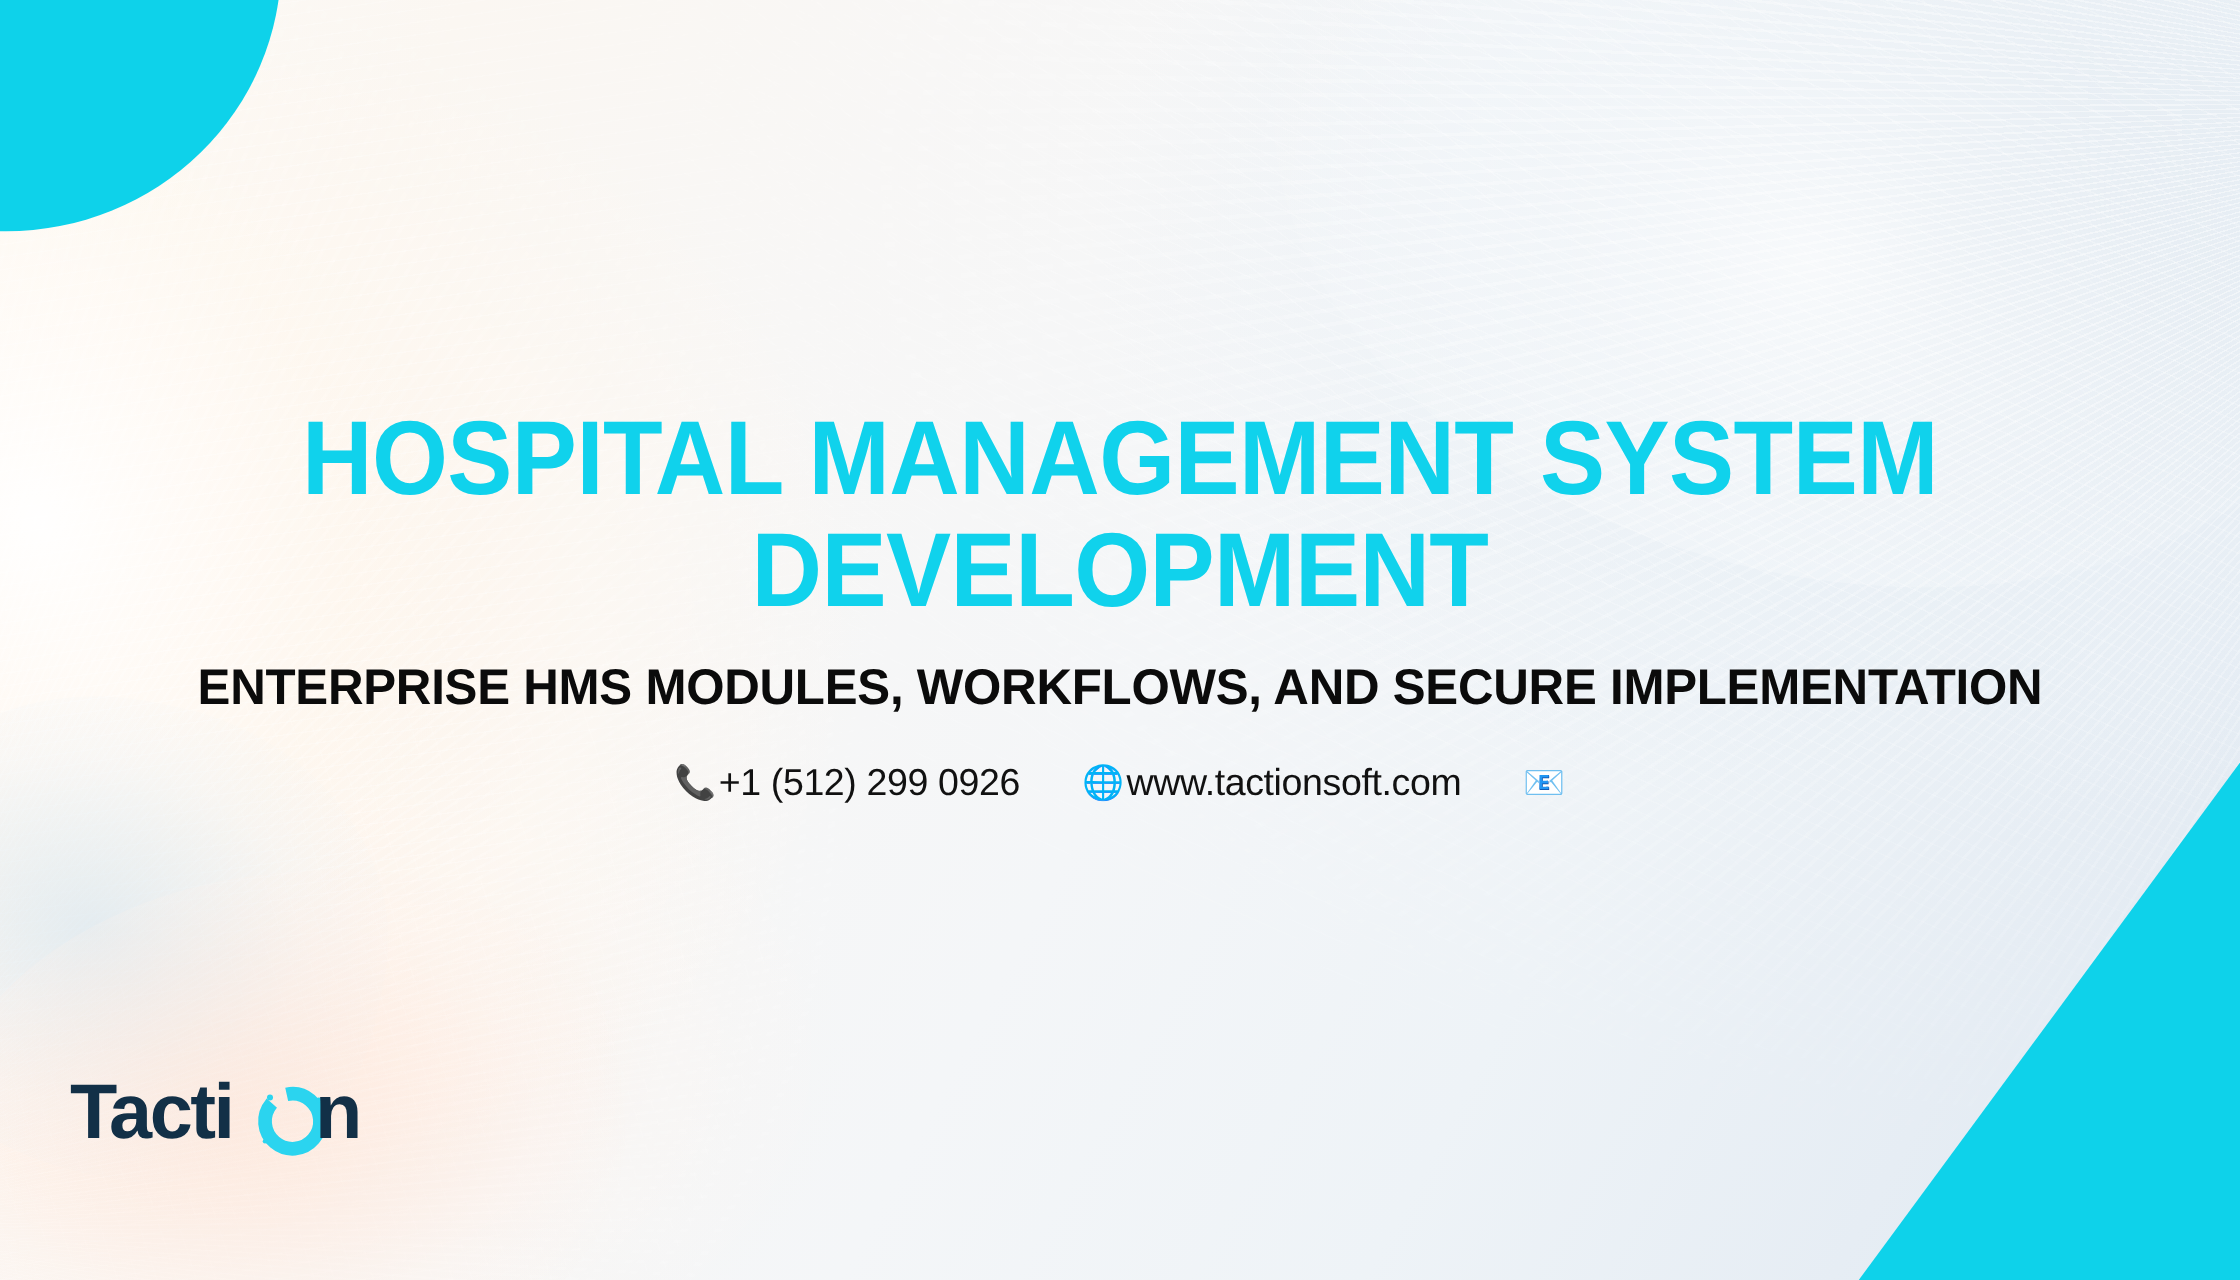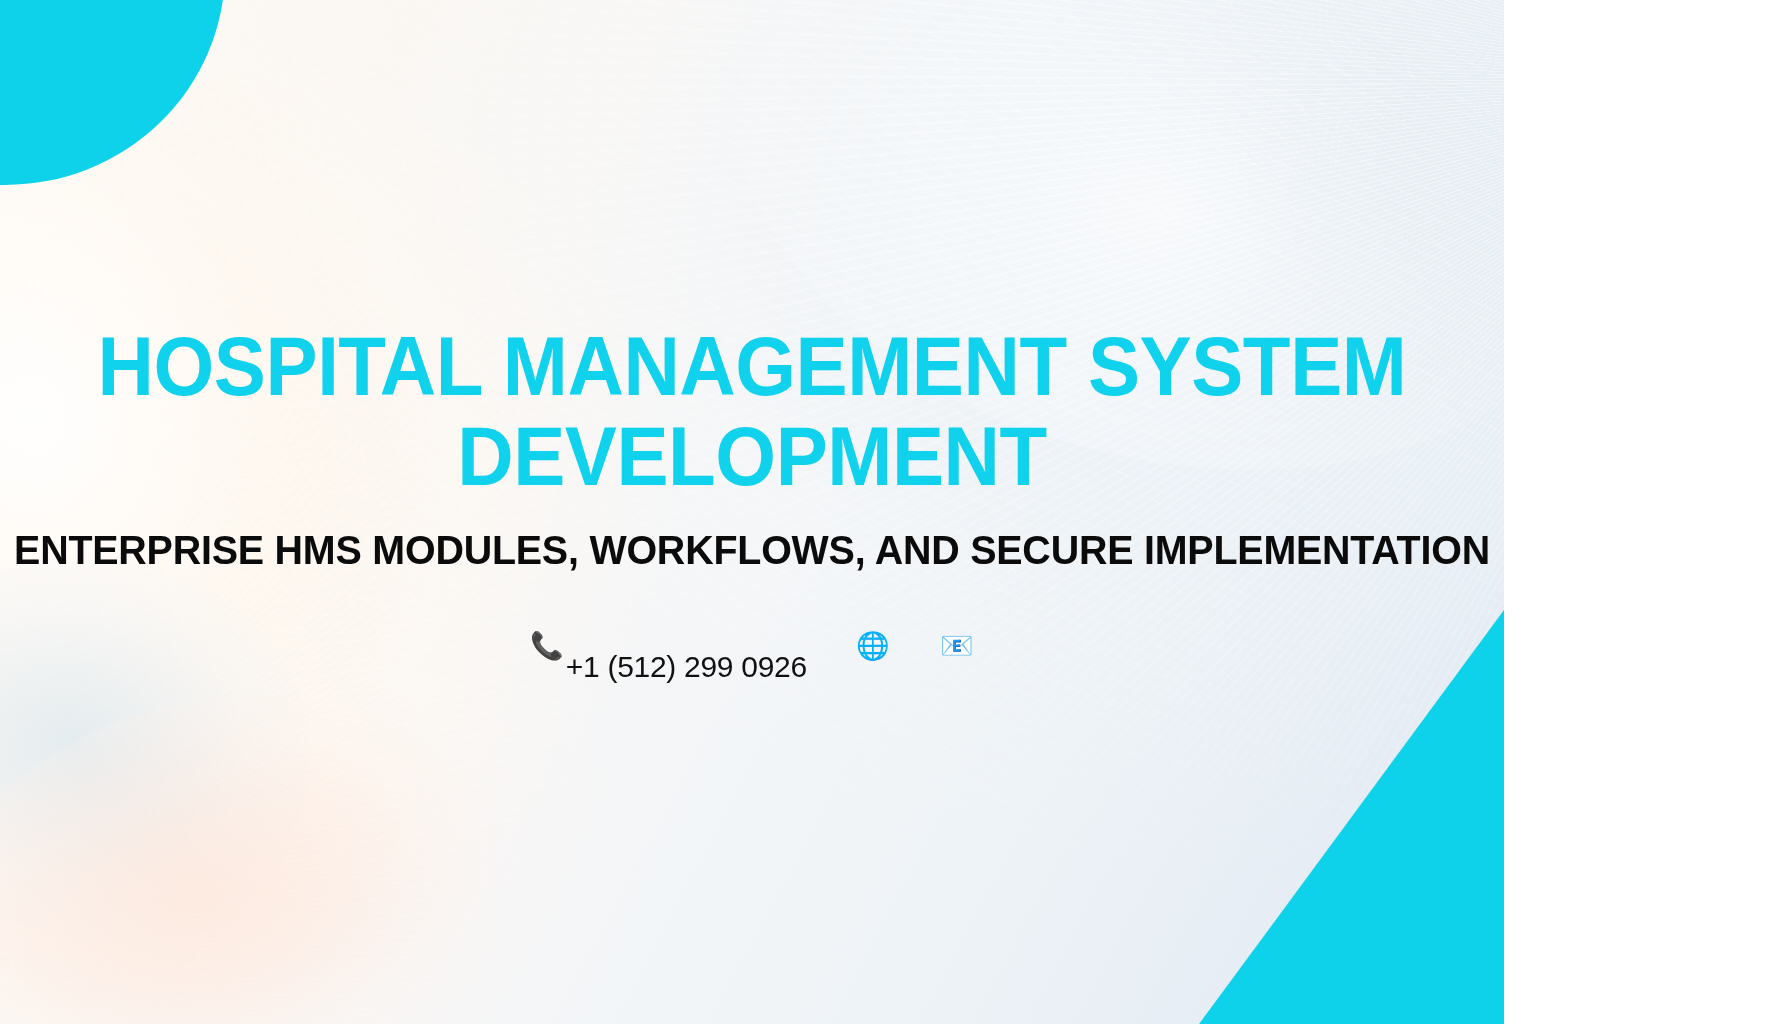--- a/index.html
+++ b/index.html
@@ -5,21 +5,21 @@
   * { margin:0; padding:0; box-sizing:border-box; }
   html, body {
     width:1792px; height:1024px;
     overflow:hidden;
     font-family:"Liberation Sans", sans-serif;
     background:#ffffff;
   }
 
   .banner{
     position:relative;
-    width:1504px;
+    width:1792px;
     height:1024px;
     overflow:hidden;
     background:
       radial-gradient(ellipse 820px 700px at 6% 48%, rgba(255,243,232,0.95) 0%, rgba(255,248,240,0.55) 45%, rgba(255,255,255,0) 72%),
       radial-gradient(ellipse 620px 420px at 12% 82%, rgba(255,232,220,0.75) 0%, rgba(255,245,238,0.25) 50%, rgba(255,255,255,0) 75%),
       radial-gradient(ellipse 900px 620px at 88% 18%, rgba(219,229,238,0.95) 0%, rgba(233,240,246,0.55) 45%, rgba(255,255,255,0) 78%),
       linear-gradient(118deg, #fdfaf6 0%, #fbf7f2 16%, #f8f7f6 33%, #f4f6f8 52%, #eef3f7 70%, #e6edf4 86%, #dfe8f1 100%);
   }
 
   
@@ -158,21 +158,21 @@
     display:flex;
     align-items:center;
     gap:2px;
     white-space:nowrap;
   }
   .contact-icon{
     font-size:27px;
     line-height:1;
     display:inline-block;
   }
-  .contact-text{ line-height:1;margin-top:40px; }
+  .contact-text{ line-height:1; }
 
   
   .logo{
     position:absolute;
     left:56px; bottom:96px;
     width:270px; height:72px;
   }
   .logo svg{ display:block; width:100%; height:100%; }
 </style>
 </head>
@@ -204,23 +204,36 @@
 
     <div class="contact-row" style="color: rgb(17, 17, 17);">
 
       <div class="contact-item">
         <span class="contact-icon">📞</span>
         <span class="contact-text">+1 (512) 299 0926</span>
       </div>
 
       <div class="contact-item">
         <span class="contact-icon">🌐</span>
+        <span class="contact-text">www.tactionsoft.com</span>
       </div>
 
       <div class="contact-item">
         <span class="contact-icon">📧</span>
       </div>
 
     </div>
   </div>
 
+  <div class="logo">
+    <svg viewBox="0 0 270 72" xmlns="http://www.w3.org/2000/svg">
+      <text id="logo-word" x="0" y="54" font-family="'Liberation Sans', sans-serif" font-size="62" font-weight="bold" letter-spacing="-2" fill="#123047">Tacti</text>
+      <g>
+        <circle id="logo-ring" cx="178" cy="41" r="22" fill="none" stroke-width="11" stroke-dasharray="104 14" transform="rotate(-50 178 41)" stroke="#2bd4ef"></circle>
+        <circle id="logo-dot1" cx="160" cy="22" r="2.4" fill="#2bd4ef"></circle>
+        <circle id="logo-dot2" cx="199" cy="24" r="2.0" fill="#2bd4ef"></circle>
+        <circle id="logo-dot3" cx="156" cy="57" r="1.8" fill="#2bd4ef"></circle>
+      </g>
+      <text id="logo-tail" x="196" y="54" font-family="'Liberation Sans', sans-serif" font-size="62" font-weight="bold" letter-spacing="-2" fill="#123047">n</text>
+    </svg>
+  </div>
 
 </div>
 
 </body></html>

